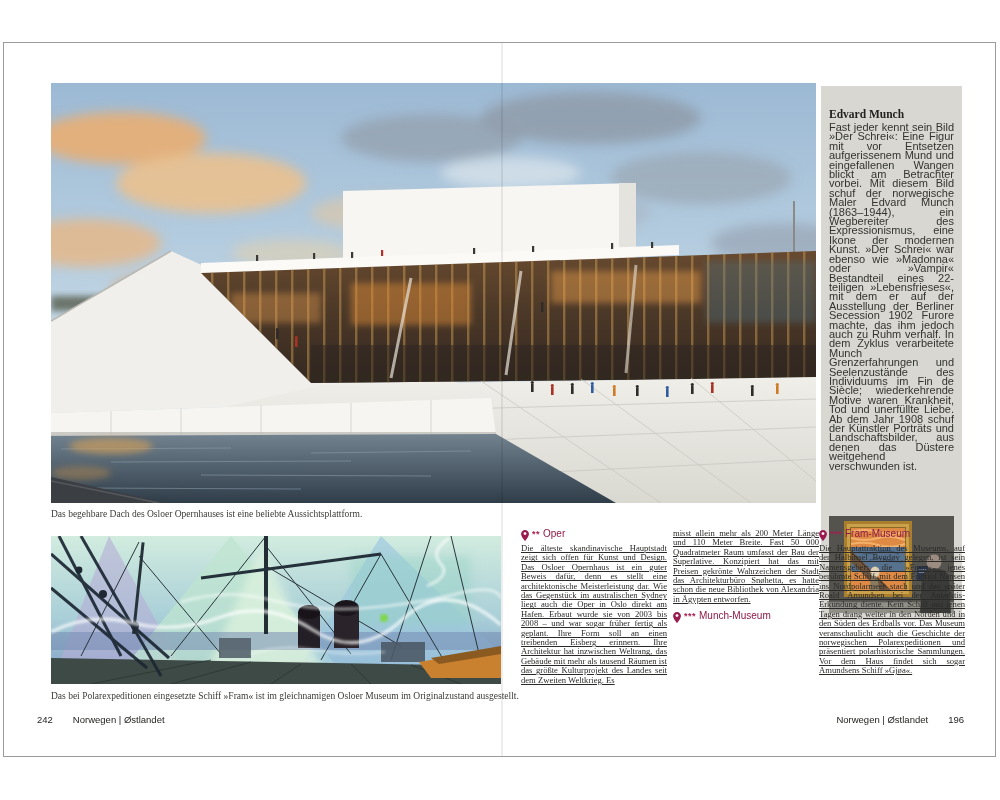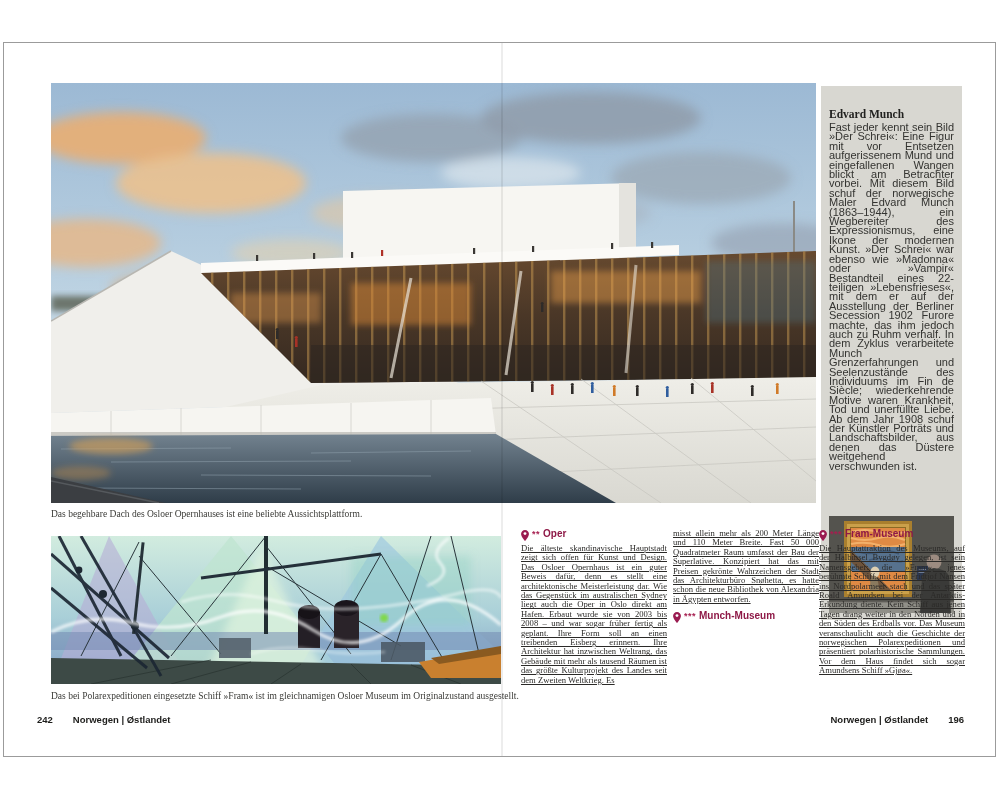--- a/index.html
+++ b/index.html
@@ -26,24 +26,24 @@
   .sb-photo{width:125px;height:97px;margin-top:5px;overflow:hidden;}
   .col{position:absolute;top:486px;width:146px;font-size:8.6px;line-height:9.4px;
        text-align:justify;hyphens:auto;-webkit-hyphens:auto;}
   .col-1{left:517px;} .col-2{left:669px;} .col-3{left:815px;}
   .col p{margin:0 0 0 0;text-decoration:underline;}
   .col-heading{display:flex;align-items:flex-start;gap:3px;margin:0 0 3px 0;
        font-family:"Liberation Sans", sans-serif;}
   .col-heading .pin{flex:0 0 auto;margin-top:1px;}
   .col-heading .stars{font-weight:bold;font-size:9px;color:#a61e4f;line-height:8px;
        letter-spacing:0.5px;margin-top:1px;}
-  .col-heading .hlabel{font-weight:bold;font-size:10px;color:#8e1947;line-height:10px;}
+  .col-heading .hlabel{font-weight:normal;font-size:10px;color:#8e1947;line-height:10px;}
   .mt{margin-top:7px;}
   .footer{position:absolute;top:671px;font-family:"Liberation Sans", sans-serif;
-       font-weight:bold;font-size:9.5px;color:#1d1d1b;display:flex;gap:20px;}
+       font-weight:normal;font-size:9.5px;color:#1d1d1b;display:flex;gap:20px;}
   .footer-left{left:33px;}
   .footer-right{right:31px;}
 </style>
 </head>
 <body>
 
 <div id="canvas">
   <div class="spread">
 
     <div class="figure fig-opera">

